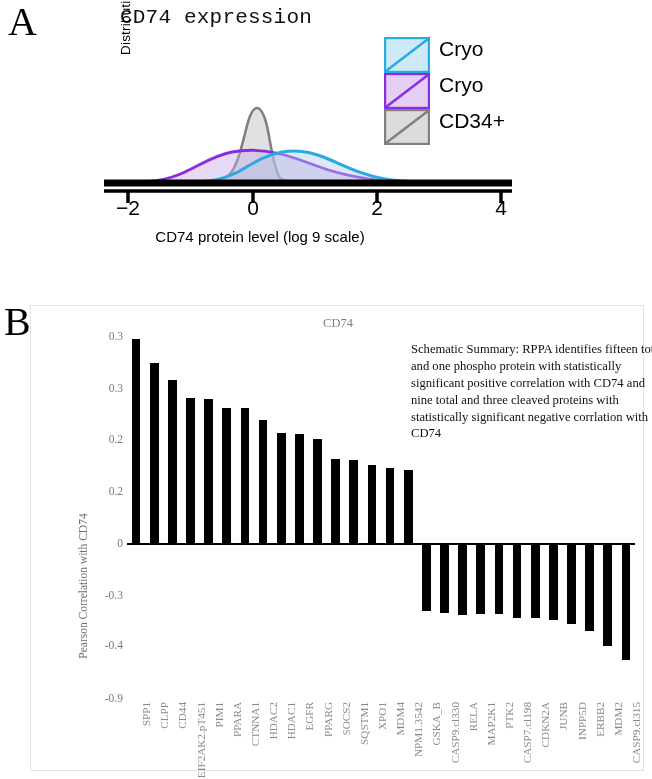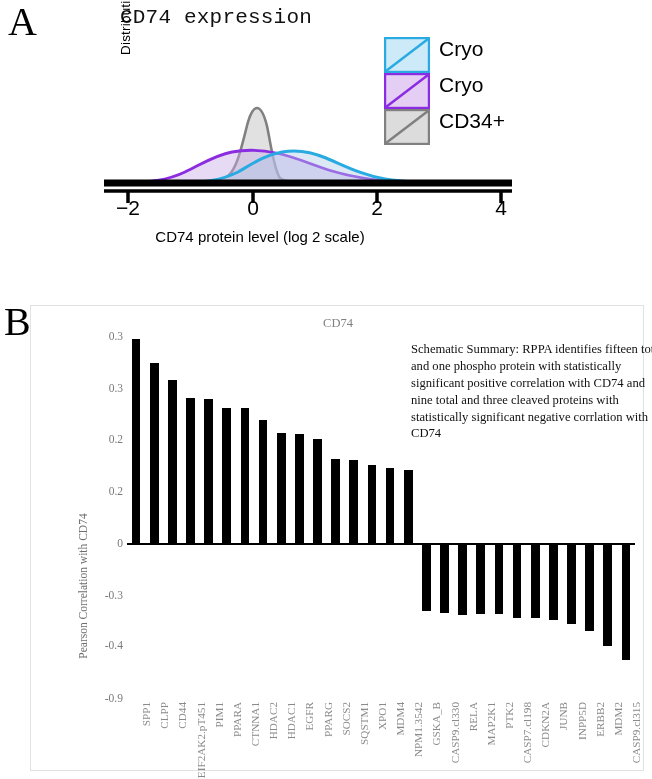--- a/index.html
+++ b/index.html
@@ -260,21 +260,21 @@
       <line x1="253" y1="191" x2="253" y2="203" stroke="#000" stroke-width="3.5"></line>
       <line x1="377" y1="191" x2="377" y2="203" stroke="#000" stroke-width="3.5"></line>
       <line x1="501" y1="191" x2="501" y2="203" stroke="#000" stroke-width="3.5"></line>
     </svg>
 
     <div class="a-tick-label" style="left:128px">−2</div>
     <div class="a-tick-label" style="left:253px">0</div>
     <div class="a-tick-label" style="left:377px">2</div>
     <div class="a-tick-label" style="left:501px">4</div>
 
-    <div id="xlab-cd74">CD74 protein level (log 2 scale)</div>
+    <div id="xlab-cd74">CD74 protein level (log 9 scale)</div>
 
     <div id="legend-a">
       <div class="legend-row">
         <span class="legend-swatch">
           <svg width="46" height="36" viewBox="0 0 46 36">
             <rect x="1" y="1" width="44" height="34" fill="#CDEAF8" stroke="#29ABE2" stroke-width="2.4"></rect>
             <line x1="2" y1="34" x2="44" y2="2" stroke="#29ABE2" stroke-width="2.4"></line>
           </svg>
         </span>
         <span class="legend-text">Cryo</span>

